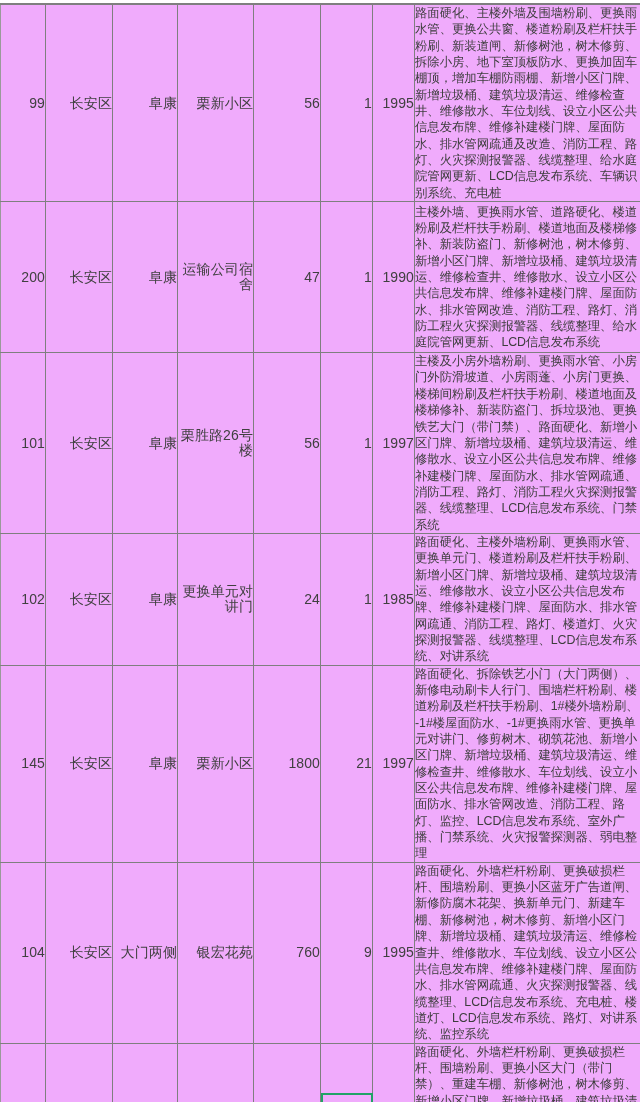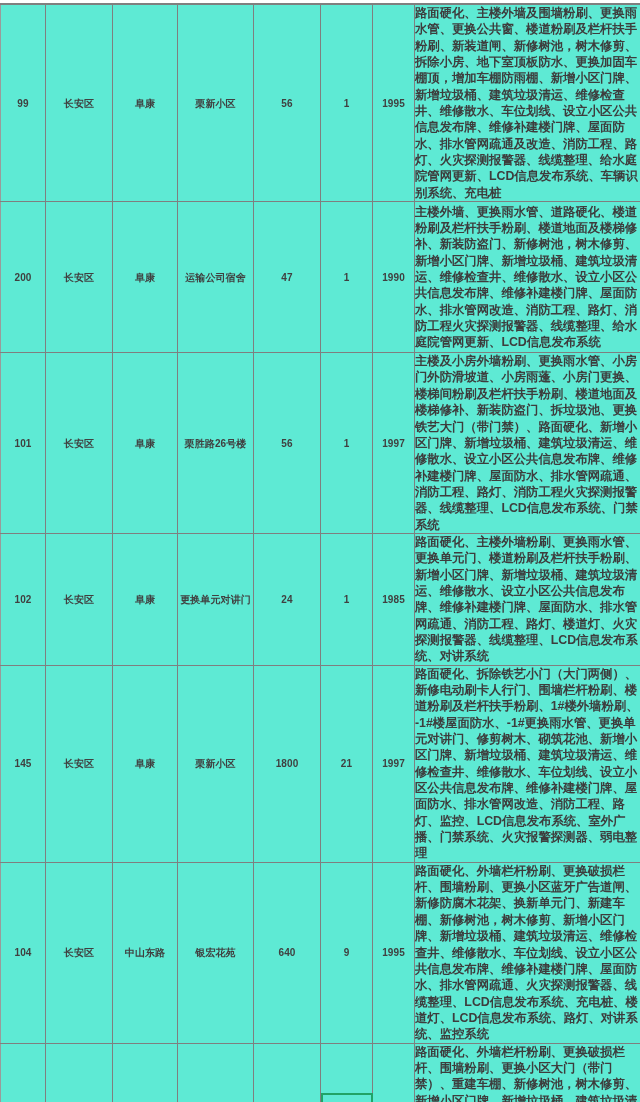--- a/index.html
+++ b/index.html
@@ -43,42 +43,41 @@
     left: 0;
     width: 640px;
     border-collapse: collapse;
     table-layout: fixed;
   }
 
   table.grid td {
     border: 1px solid #7f7f7f;
     padding: 0;
     vertical-align: middle;
-    background: #5eead4;
+    background: #f0abfc;
     box-sizing: border-box;
-    font-weight: bold;
   }
   
   table.grid td:first-child { border-left: 1px solid #9a9a9a; }
   table.grid td:last-child  { border-right: 1px solid #9a9a9a; }
 
   
   col.c-seq      { width: 45px;  }
   col.c-district { width: 67px;  }
   col.c-street   { width: 65px;  }
   col.c-name     { width: 76px;  }
   col.c-house    { width: 67px;  }
   col.c-units    { width: 52px;  }
   col.c-year     { width: 42px;  }
   col.c-content  { width: 226px; }
 
   
   .cell-center {
-    text-align: center;
-    font-size: 10px;
+    text-align: right;
+    font-size: 14px;
     line-height: 15px;
     letter-spacing: 0.1px;
     color: #404040;
   }
   .cell-content {
     text-align: left;
     font-size: 12.4px;
     line-height: 16.35px;
     letter-spacing: -0.05px;
     color: #3d3d3d;
@@ -166,23 +165,23 @@
           <td class="cell-center">阜康</td>
           <td class="cell-center">栗新小区</td>
           <td class="cell-center">1800</td>
           <td class="cell-center">21</td>
           <td class="cell-center">1997</td>
           <td class="cell-content">路面硬化、拆除铁艺小门（大门两侧）、新修电动刷卡人行门、围墙栏杆粉刷、楼道粉刷及栏杆扶手粉刷、1#楼外墙粉刷、-1#楼屋面防水、-1#更换雨水管、更换单元对讲门、修剪树木、砌筑花池、新增小区门牌、新增垃圾桶、建筑垃圾清运、维修检查井、维修散水、车位划线、设立小区公共信息发布牌、维修补建楼门牌、屋面防水、排水管网改造、消防工程、路灯、监控、LCD信息发布系统、室外广播、门禁系统、火灾报警探测器、弱电整理</td>
         </tr>
         <tr style="height: 163px;">
           <td class="cell-center">104</td>
           <td class="cell-center">长安区</td>
-          <td class="cell-center">中山东路</td>
+          <td class="cell-center">大门两侧</td>
           <td class="cell-center">银宏花苑</td>
-          <td class="cell-center">640</td>
+          <td class="cell-center">760</td>
           <td class="cell-center">9</td>
           <td class="cell-center">1995</td>
           <td class="cell-content">路面硬化、外墙栏杆粉刷、更换破损栏杆、围墙粉刷、更换小区蓝牙广告道闸、新修防腐木花架、换新单元门、新建车棚、新修树池，树木修剪、新增小区门牌、新增垃圾桶、建筑垃圾清运、维修检查井、维修散水、车位划线、设立小区公共信息发布牌、维修补建楼门牌、屋面防水、排水管网疏通、火灾探测报警器、线缆整理、LCD信息发布系统、充电桩、楼道灯、LCD信息发布系统、路灯、对讲系统、监控系统</td>
         </tr>
         <tr style="height: 163px;">
           <td class="cell-center">105</td>
           <td class="cell-center">长安区</td>
           <td class="cell-center">中山东路</td>
           <td class="cell-center">金恒花园</td>
           <td class="cell-center">379</td>

